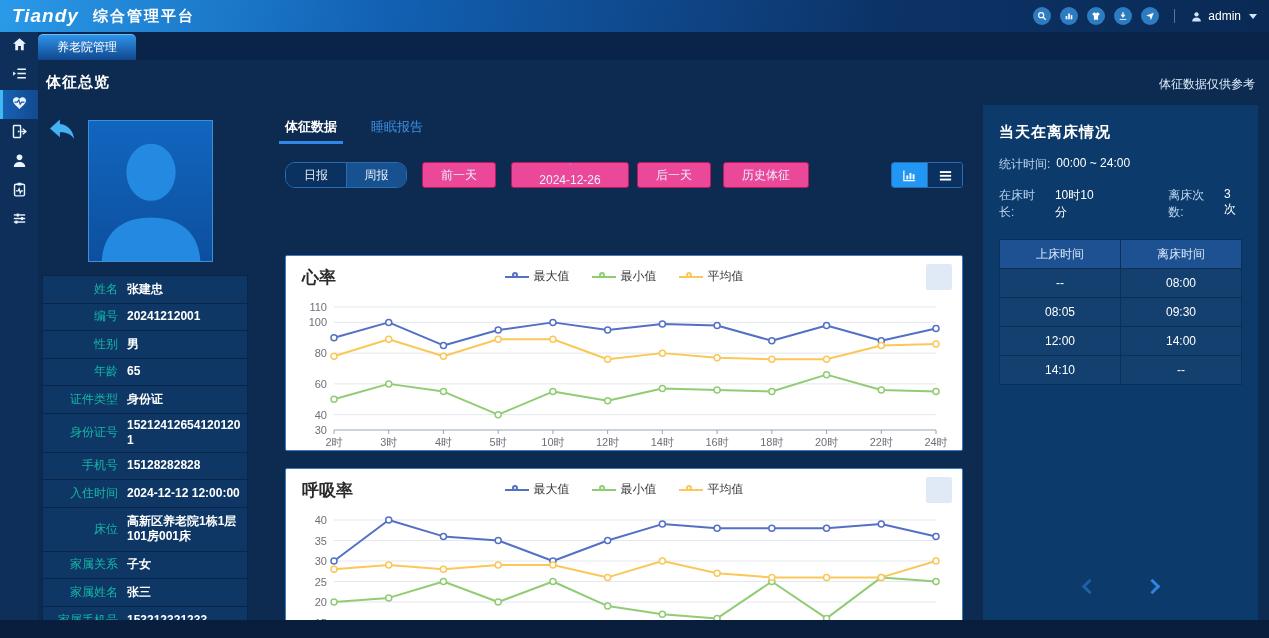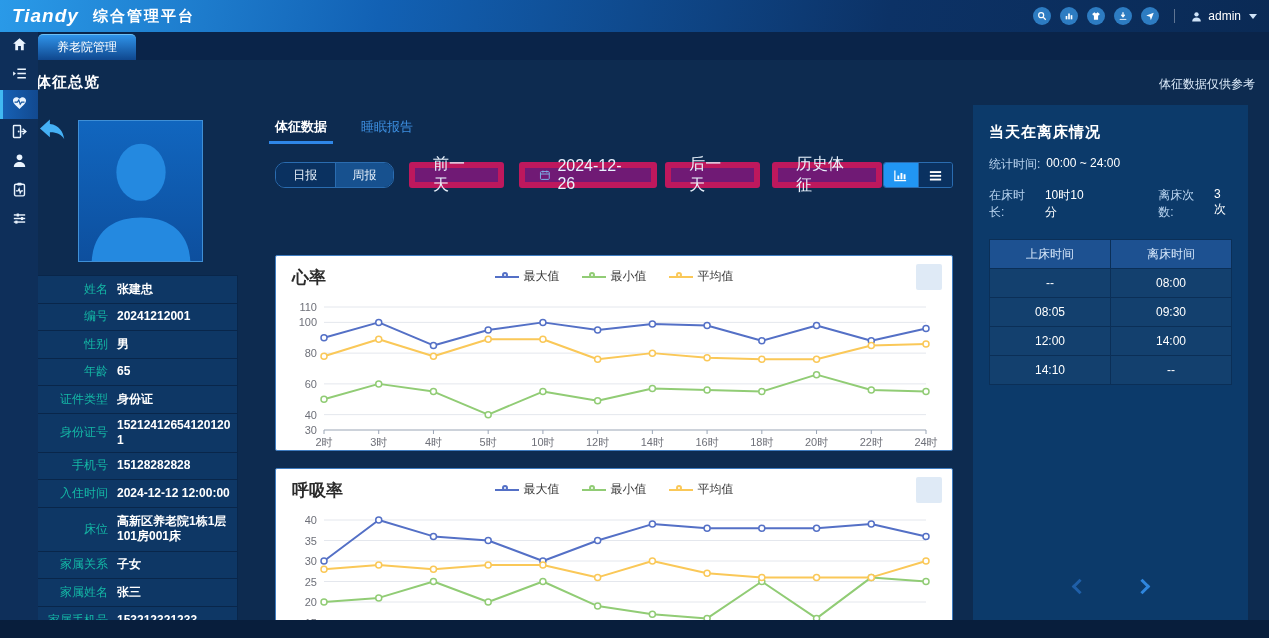--- a/index.html
+++ b/index.html
@@ -30,21 +30,21 @@
     border-top:1px solid #6cc0f5; cursor:pointer; }
 
   
   .sidebar { position:absolute; left:0; top:32px; width:38px; height:588px; background:#0e2f5a; z-index:6; }
   .side-item { width:38px; height:29px; display:flex; align-items:center; justify-content:center; cursor:pointer; position:relative; }
   .side-item svg { width:17px; height:17px; }
   .side-item.active { background:linear-gradient(90deg,#1763b8,#12498f); }
   .side-item.active::before { content:""; position:absolute; left:0; top:0; bottom:0; width:3px; background:#41b9f2; }
 
   
-  .main { position:absolute; left:26px; top:60px; right:0; height:560px; }
+  .main { position:absolute; left:36px; top:60px; right:0; height:560px; }
   .page-title { position:absolute; left:10px; top:13px; color:#fff; font-size:15px; font-weight:bold; letter-spacing:1px; }
   .notice { position:absolute; right:14px; top:16px; color:#dcebfa; font-size:12px;margin-left:12px; }
 
   .back-btn { position:absolute; left:10px; top:56px; width:32px; height:28px; cursor:pointer; }
 
   .photo { position:absolute; left:52px; top:60px; width:125px; height:142px;
     border:1px solid #3f8fd6; background:linear-gradient(#1166bf,#0d4f9e); overflow:hidden; }
 
   .info-table { position:absolute; left:6px; top:215px; width:206px; border:1px solid #09264a; }
   .info-row { display:flex; min-height:27.5px; background:#0e3765; border-bottom:1px solid #09264a; align-items:center; }
@@ -58,24 +58,24 @@
   .ctab { font-size:13px; cursor:pointer; padding-bottom:8px; position:relative; }
   .ctab.active { color:#fff; font-weight:bold; }
   .ctab.active::after { content:""; position:absolute; left:-6px; right:-6px; bottom:0; height:3px; background:#2f87e8; }
   .ctab.inactive { color:#3d8fe0; }
 
   .toolbar { position:absolute; left:0; top:44px; width:678px; height:26px; display:flex; align-items:center; }
   .seg-group { display:flex; height:26px; border:1px solid #2a6cb0; border-radius:10px; overflow:hidden; }
   .seg { width:60px; display:flex; align-items:center; justify-content:center; color:#e8f2fc; font-size:12px; cursor:pointer; }
   .seg.daily { background:#0a3160; }
   .seg.weekly { background:#17518f; border-left:1px solid #2a6cb0; }
-  .tbtn { height:26px; border:6px solid #be185d; border-radius:3px; background:#701a75;
-    color:#e8f2fc; font-size:16px; display:flex; align-items:center; justify-content:center;
+  .tbtn { height:26px; border:1px solid #be185d; border-radius:3px; background:#ec4899;
+    color:#e8f2fc; font-size:12px; display:flex; align-items:center; justify-content:center;
     padding:0 18px; cursor:pointer; }
-  .date-btn { gap:7px; padding:0 14px; min-width:118px; }
+  .date-btn { gap:7px; padding:0 14px; min-width:118px;flex-direction:column; }
   .view-toggle { margin-left:auto; display:flex; height:26px; border:1px solid #2a6cb0; border-radius:3px; overflow:hidden; }
   .vt { width:35px; display:flex; align-items:center; justify-content:center; cursor:pointer; }
   .vt.chart { background:#2196f3; }
   .vt.list { background:#0a3160; border-left:1px solid #2a6cb0; }
 
   .chart-card { position:absolute; left:0; width:678px; background:#fff; border:1px solid #3e7cc0; border-radius:2px; }
   .card1 { top:137px; height:196px; }
   .card2 { top:350px; height:202px; }
   .chart-title { position:absolute; left:16px; top:10px; font-size:17px; font-weight:bold; color:#2b2b2b; }
   .chart-legend { position:absolute; left:0; right:0; top:12px; display:flex; justify-content:center; gap:22px; pointer-events:none; }

